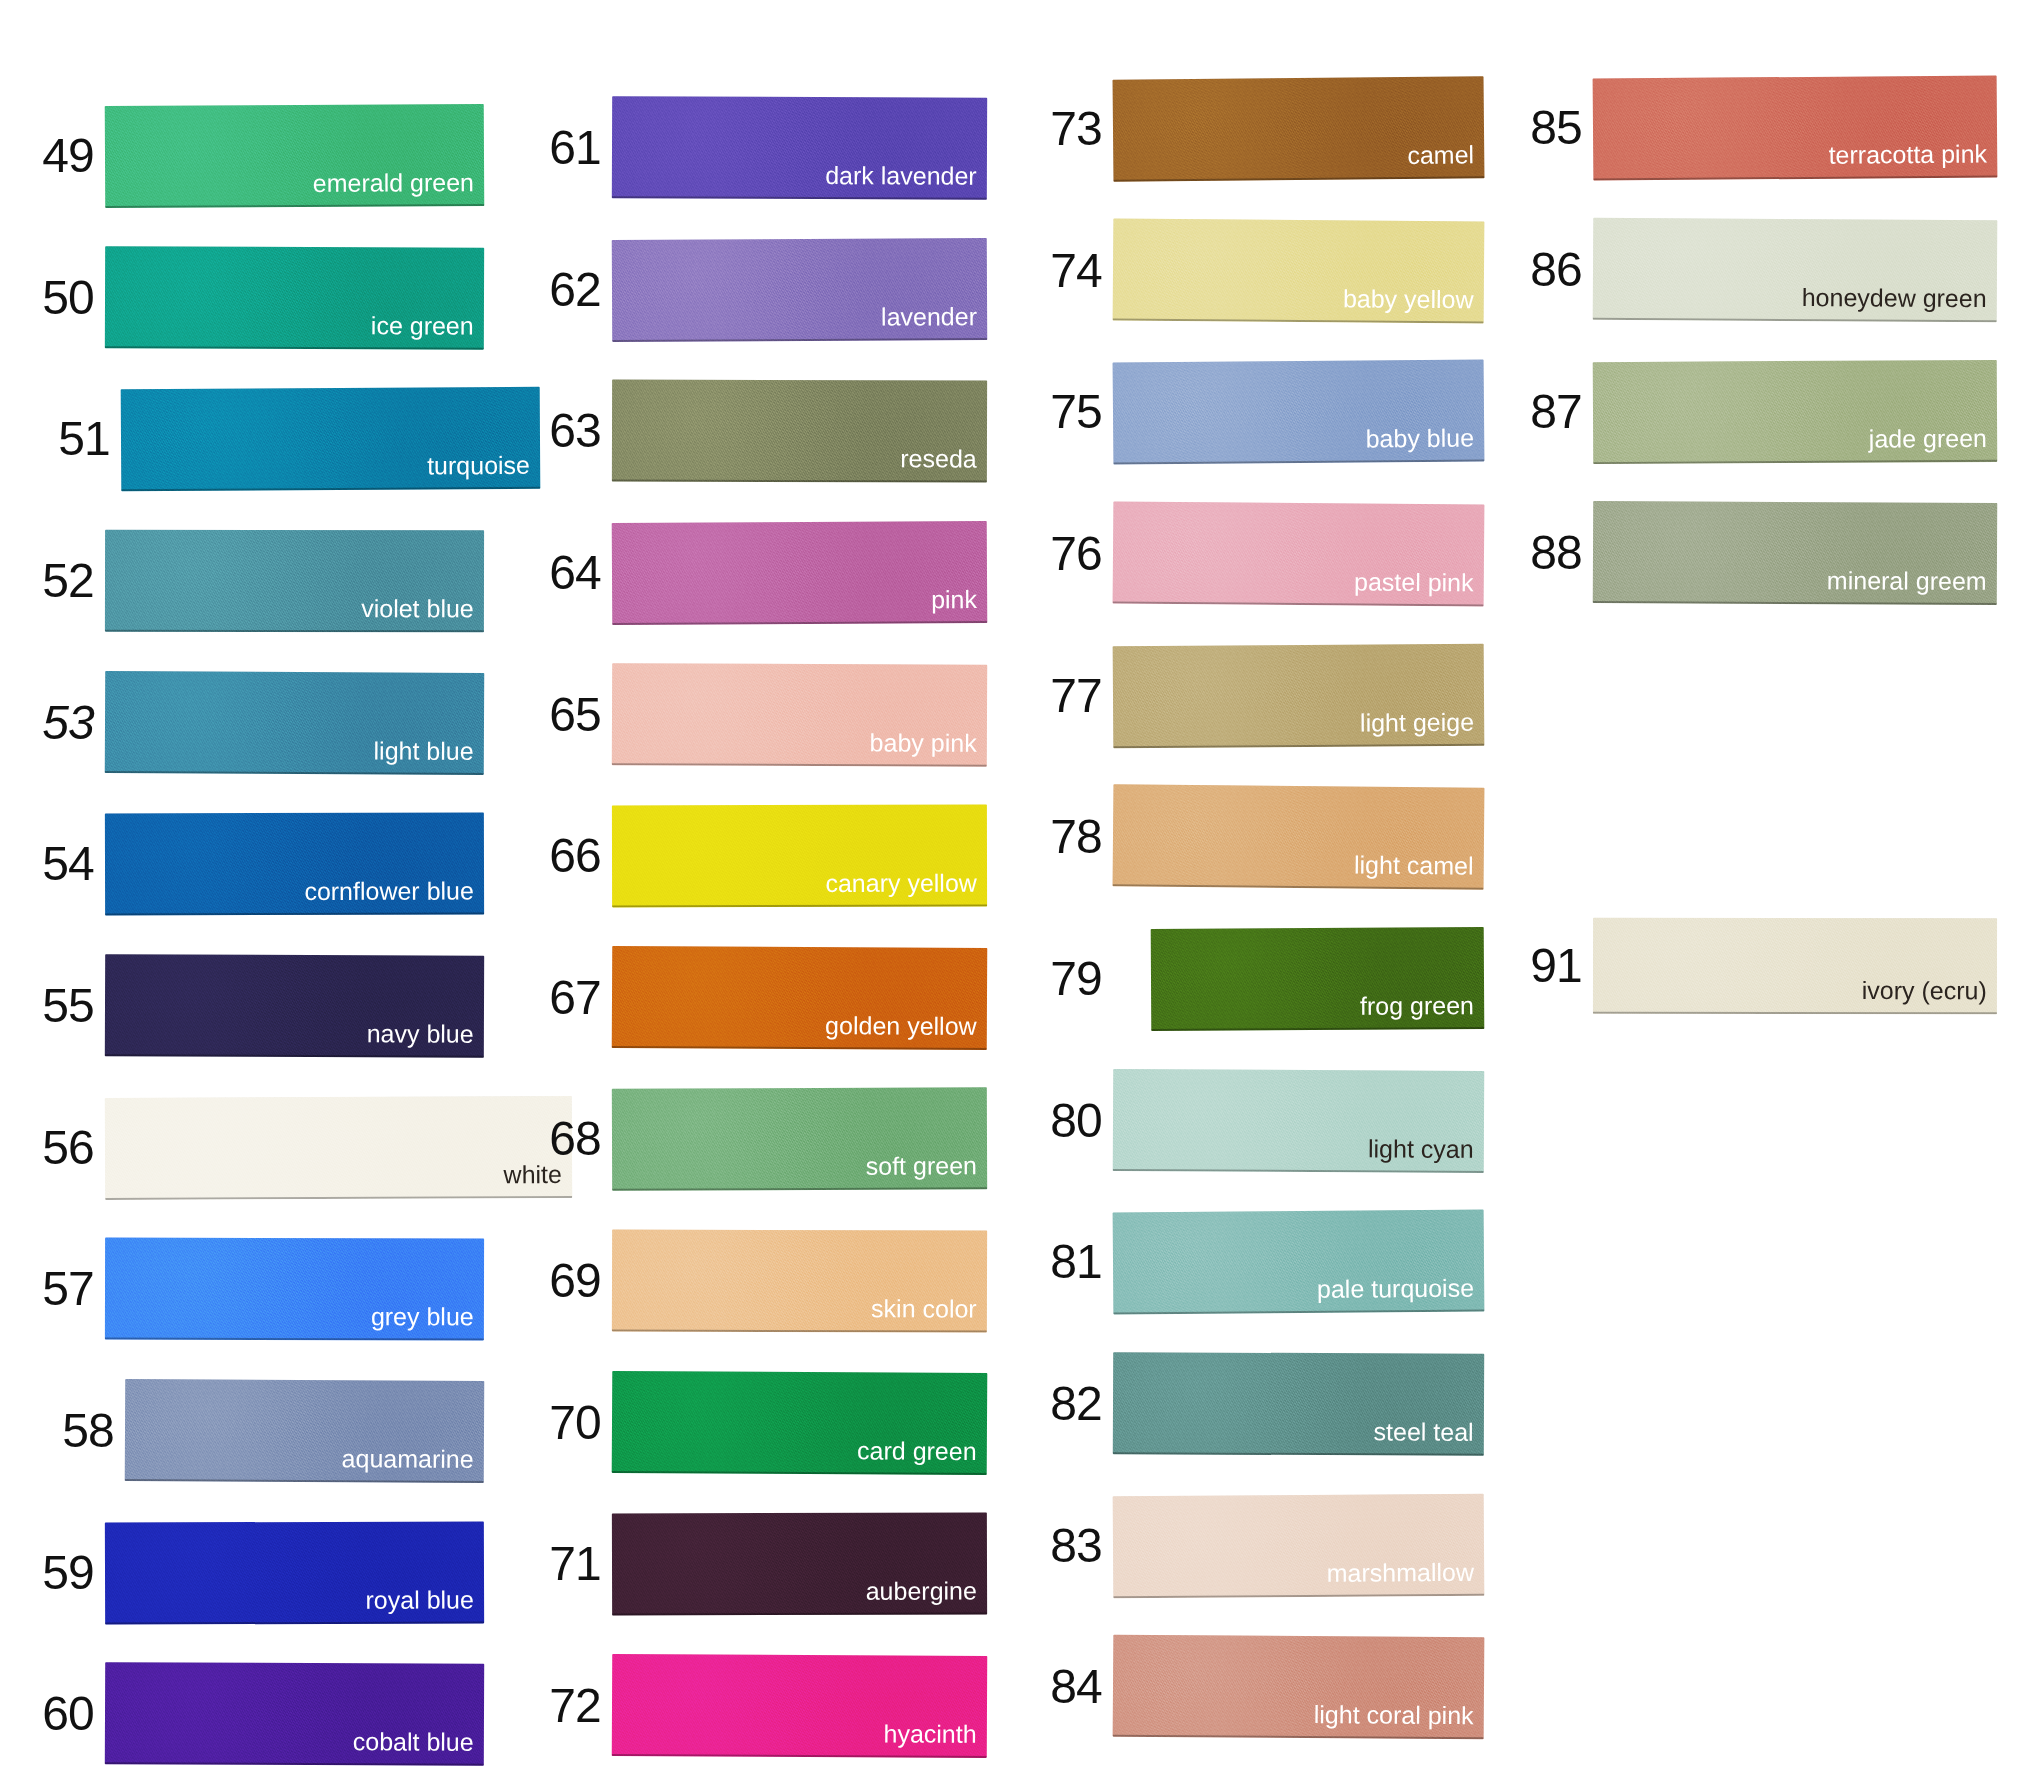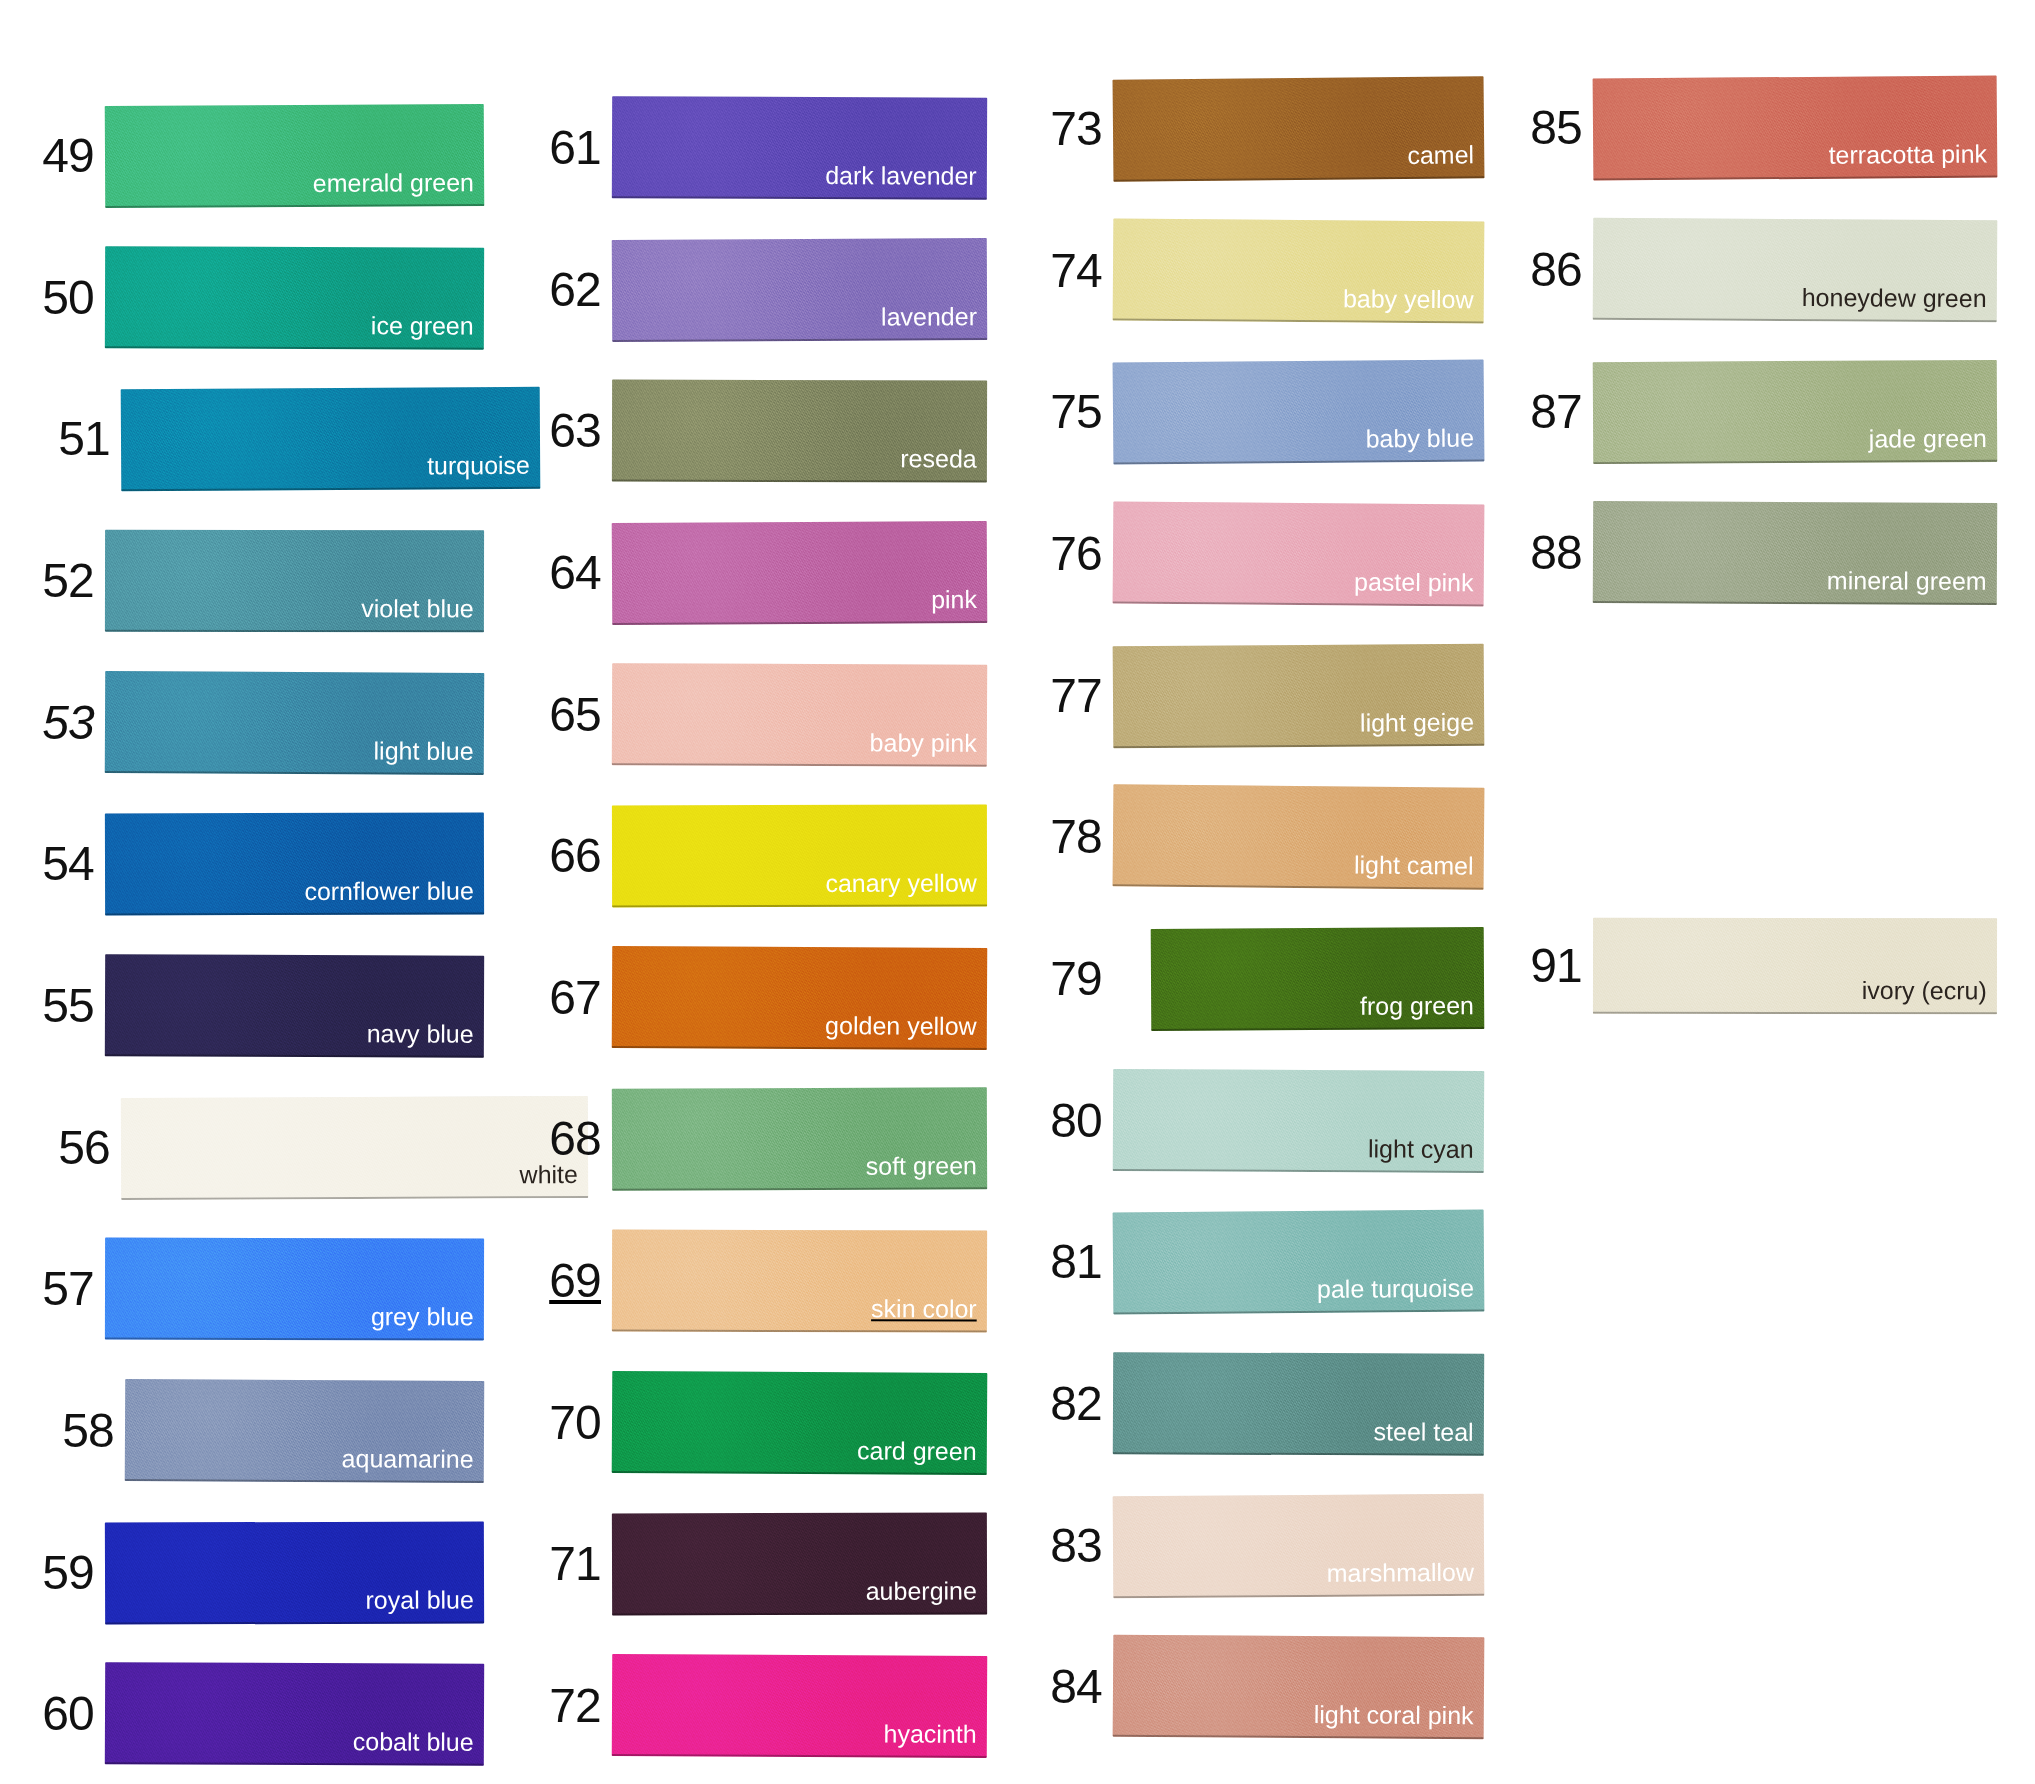--- a/index.html
+++ b/index.html
@@ -119,21 +119,21 @@
         <div class="chip" style="width: 391px; height: 102px; background: rgb(13, 93, 168); transform: rotate(-0.15deg);">
           <span class="name">cornflower blue</span>
         </div>
       </div>
       <div class="row" style="top: 955px; left: 0px; width: 484px; height: 102px;">
         <div class="num" style="width: 94px;">55</div>
         <div class="chip" style="width: 391px; height: 102px; background: rgb(43, 37, 80); transform: rotate(0.22deg);">
           <span class="name">navy blue</span>
         </div>
       </div>
-      <div class="row" style="top: 1097px; left: 16px; width: 572px; height: 102px;">
+      <div class="row" style="top: 1097px; left: 0px; width: 572px; height: 102px;">
         <div class="num" style="width: 94px;">56</div>
         <div class="chip dark-label" style="width: 391px; height: 102px; background: rgb(245, 242, 232); transform: rotate(-0.25deg);">
           <span class="name">white</span>
         </div>
       </div>
       <div class="row" style="top: 1238px; left: 0px; width: 484px; height: 102px;">
         <div class="num" style="width: 94px;">57</div>
         <div class="chip" style="width: 391px; height: 102px; background: #3b82f6; transform: rotate(0.12deg);">
           <span class="name">grey blue</span>
         </div>
@@ -199,21 +199,21 @@
         <div class="chip" style="width: 387px; height: 102px; background: rgb(207, 100, 16); transform: rotate(0.3deg);">
           <span class="name">golden yellow</span>
         </div>
       </div>
       <div class="row" style="top: 1088px; left: 0px; width: 478px; height: 102px;">
         <div class="num" style="width: 92px;">68</div>
         <div class="chip" style="width: 387px; height: 102px; background: rgb(114, 174, 120); transform: rotate(-0.22deg);">
           <span class="name">soft green</span>
         </div>
       </div>
-      <div class="row" style="top: 1230px; left: 0px; width: 478px; height: 102px; text-decoration: underline;">
+      <div class="row" style="top: 1230px; left: 0px; width: 478px; height: 102px;">
         <div class="num" style="width: 92px;">69</div>
         <div class="chip" style="width: 387px; height: 102px; background: rgb(237, 192, 140); transform: rotate(0.18deg);">
           <span class="name">skin color</span>
         </div>
       </div>
       <div class="row" style="top: 1372px; left: 0px; width: 478px; height: 102px;">
         <div class="num" style="width: 92px;">70</div>
         <div class="chip" style="width: 387px; height: 102px; background: rgb(14, 146, 70); transform: rotate(0.34deg);">
           <span class="name">card green</span>
         </div>

